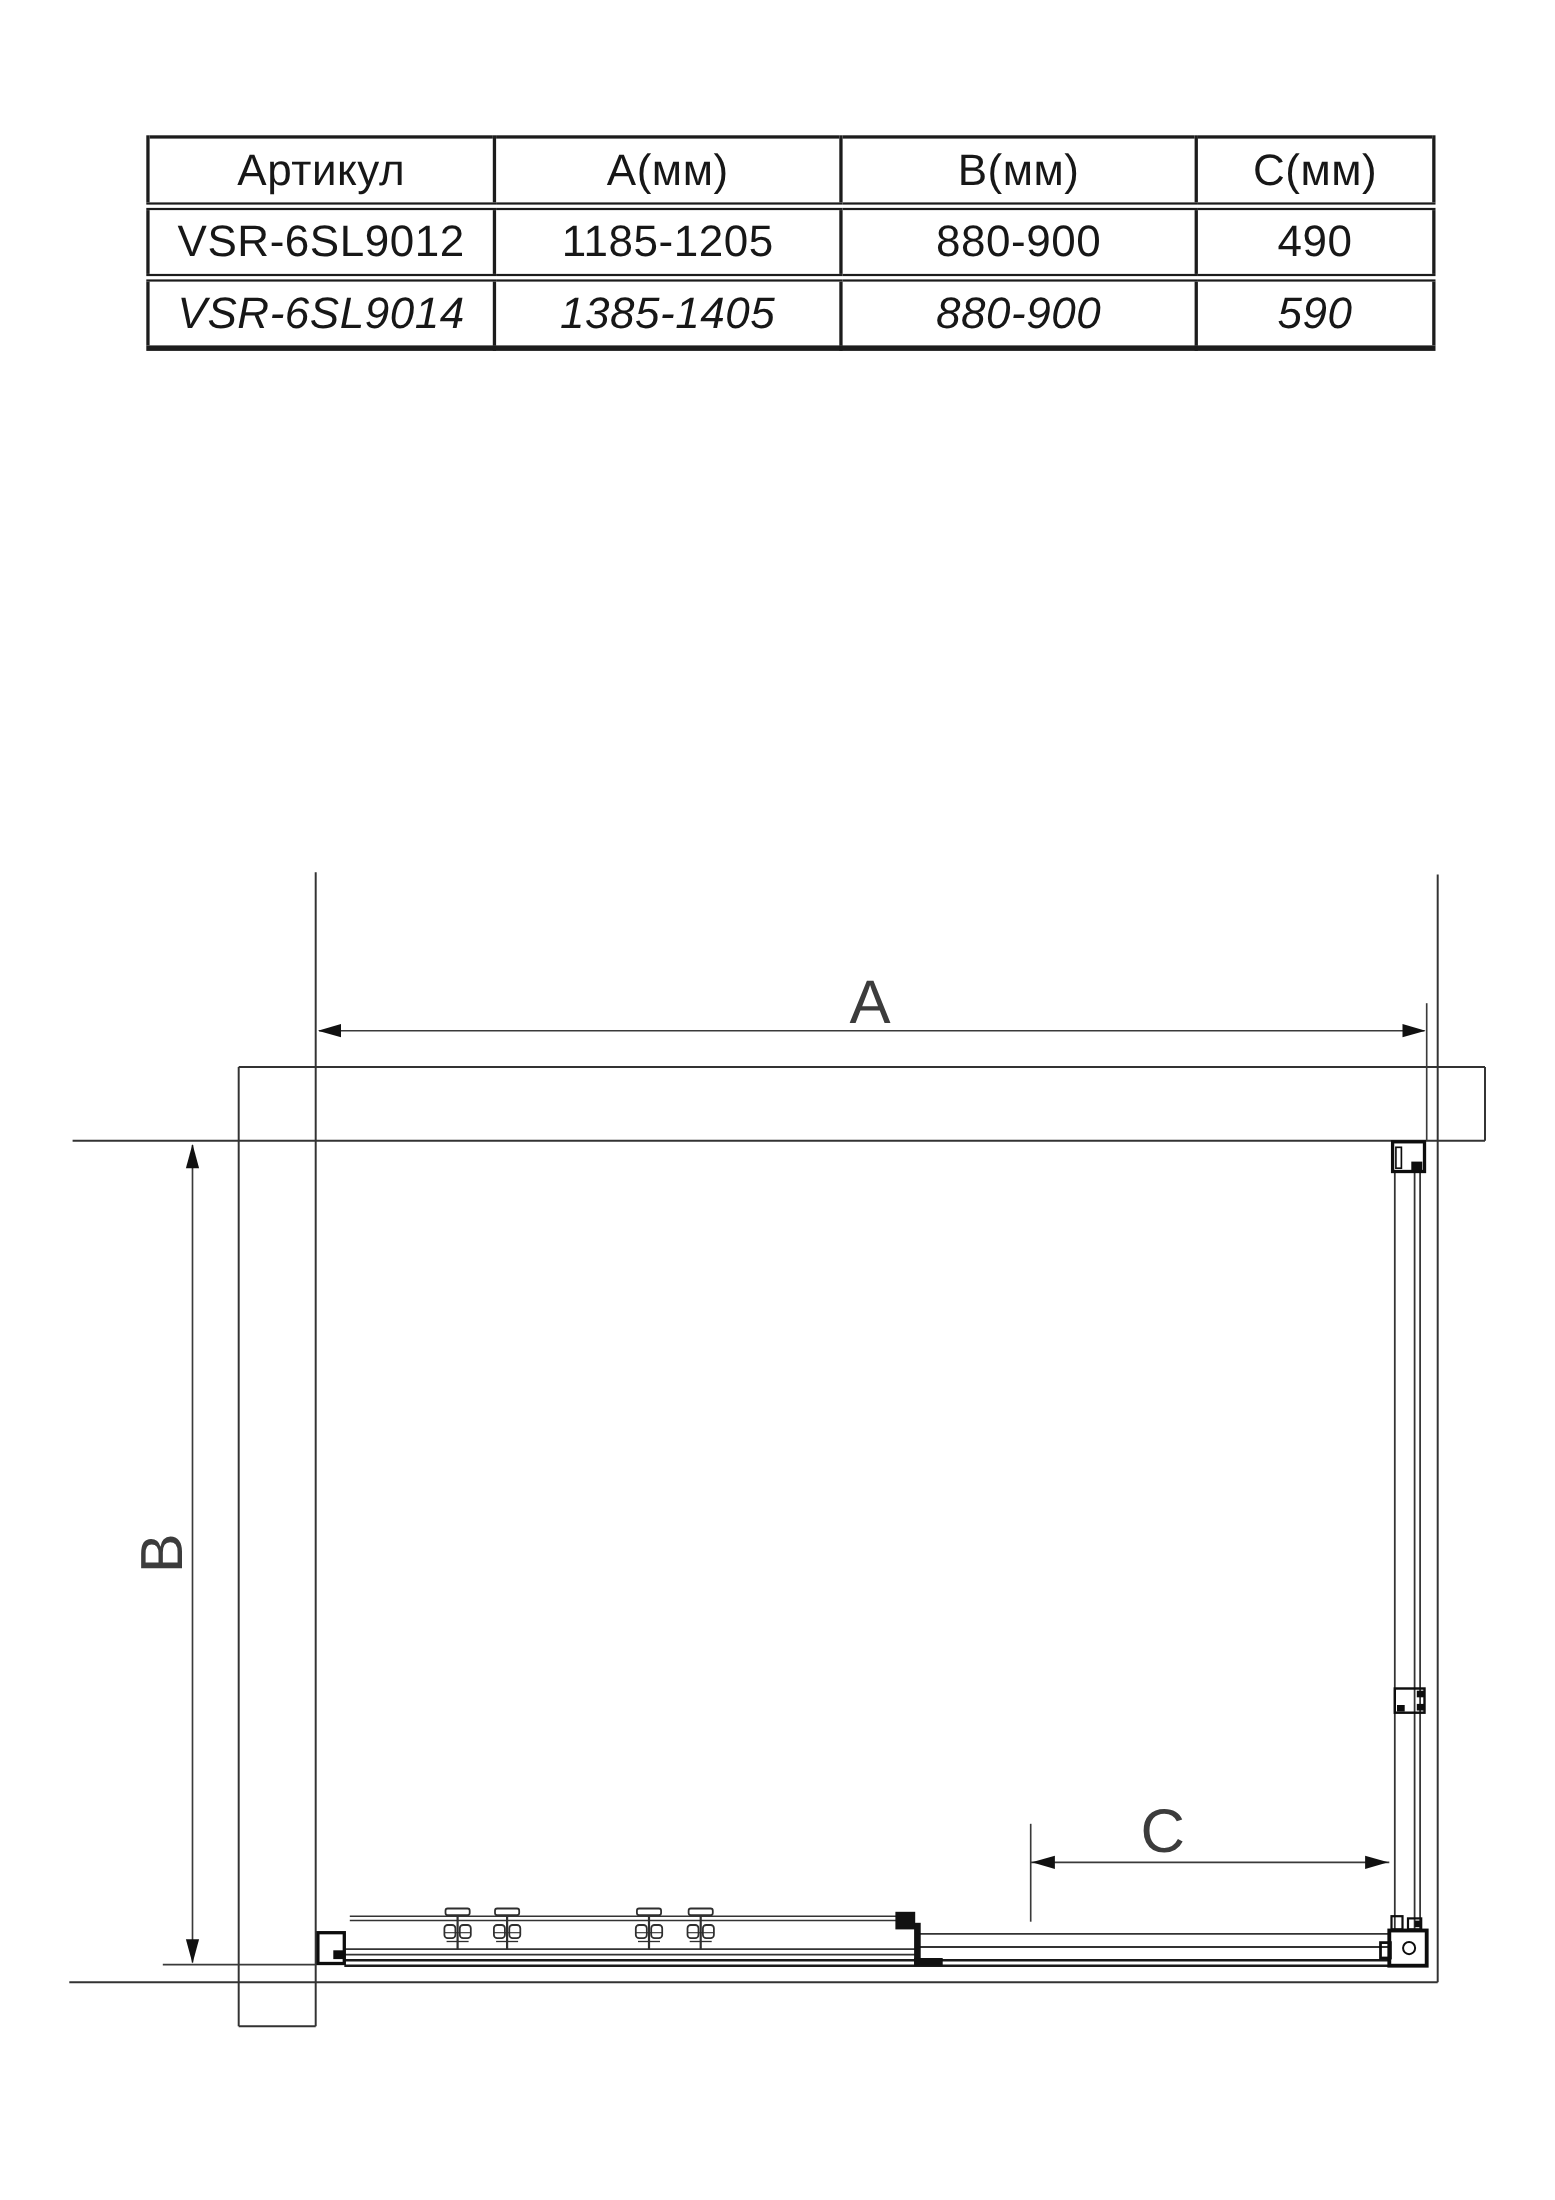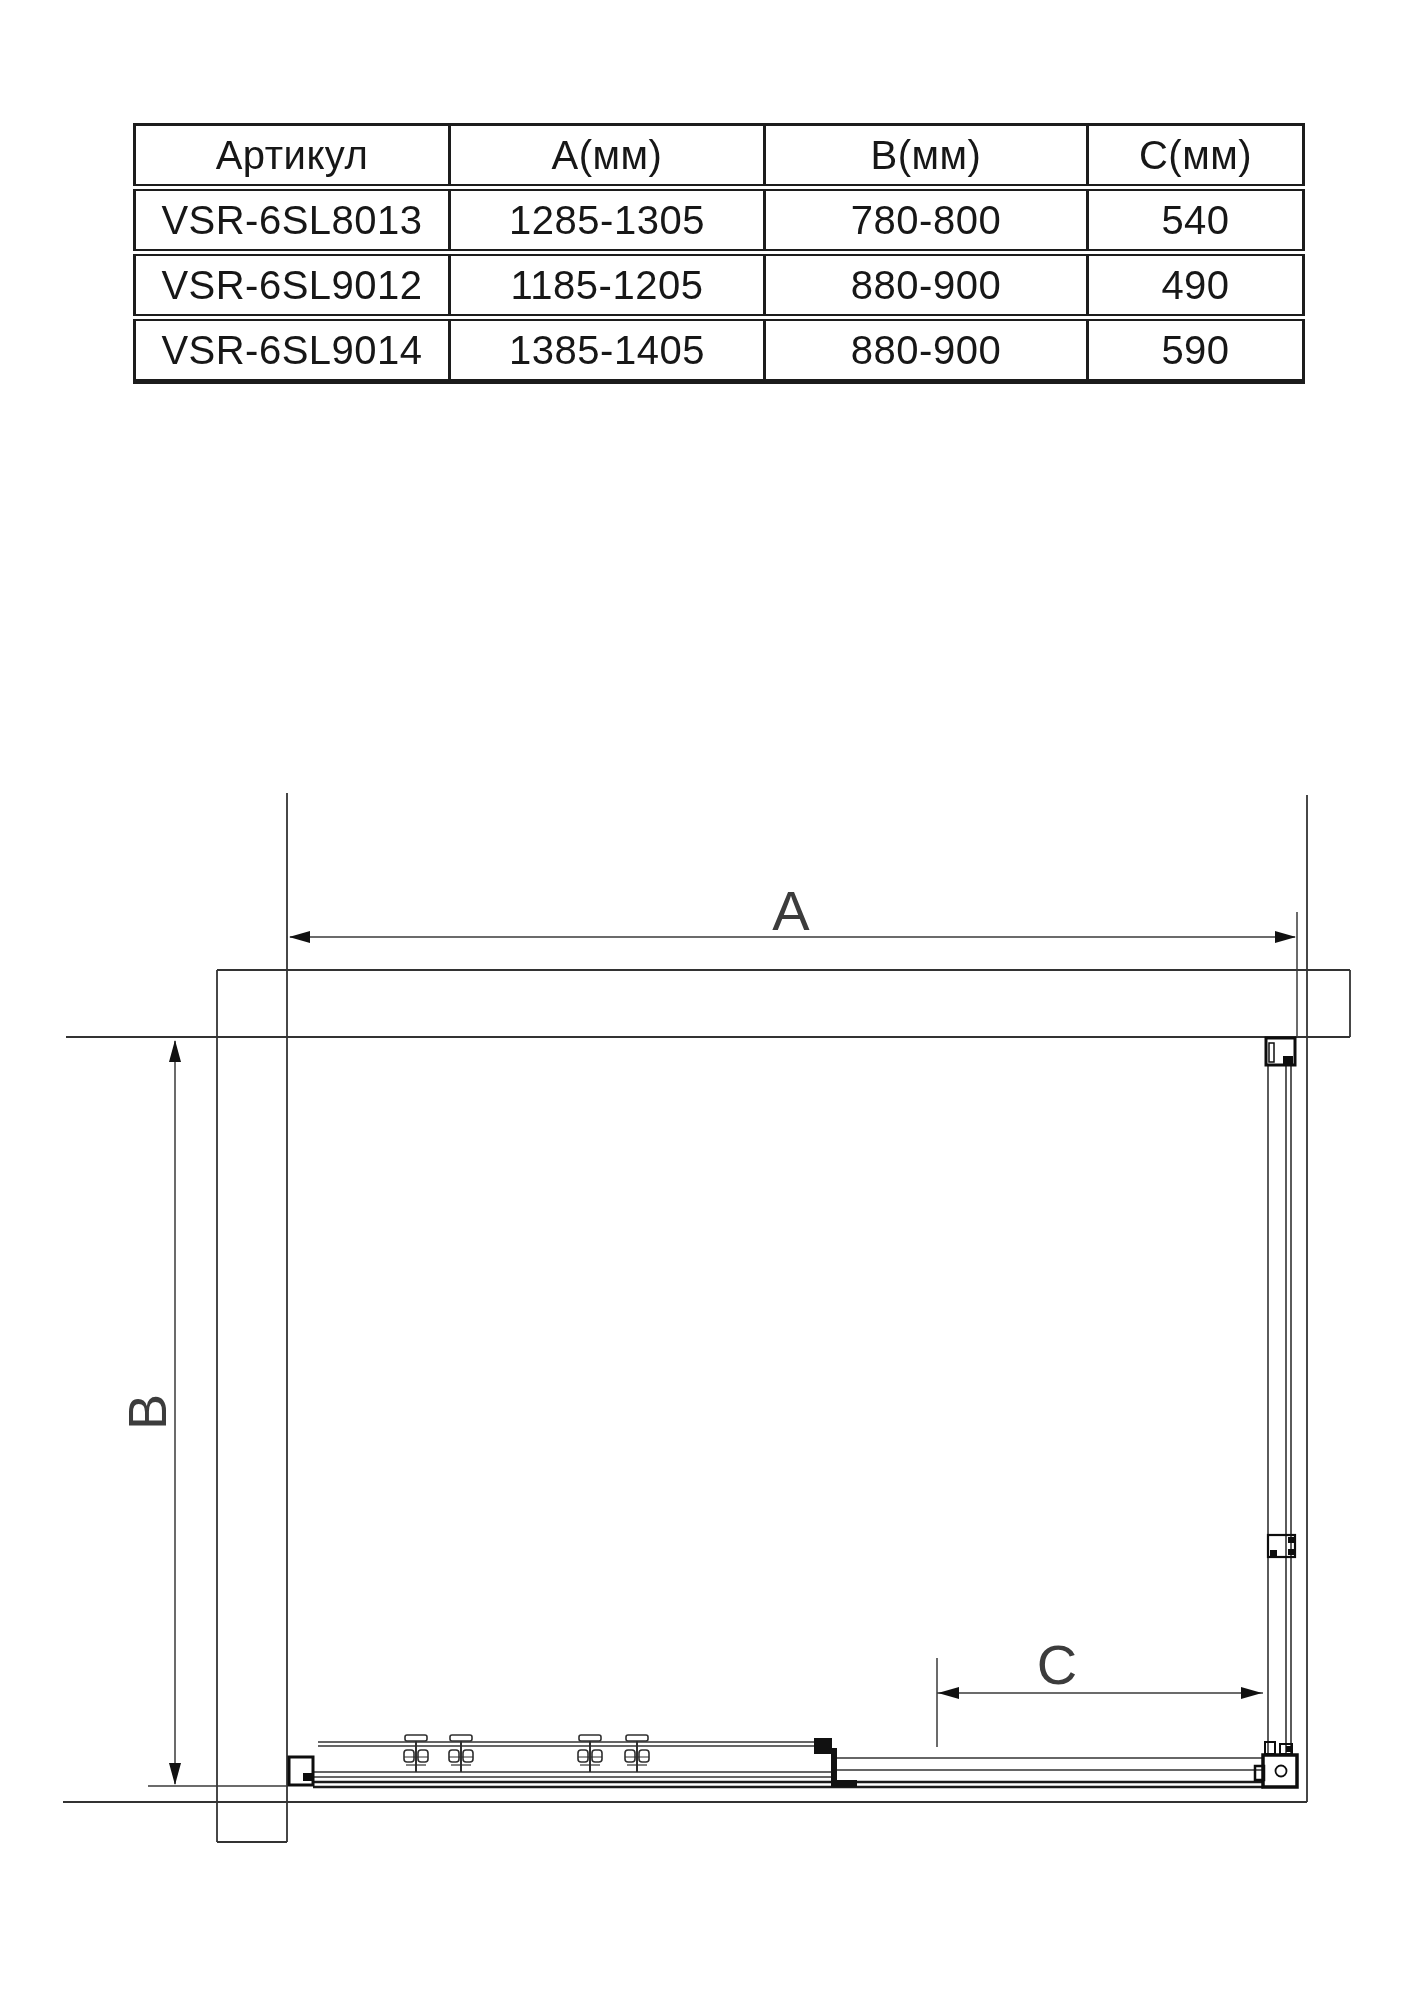--- a/index.html
+++ b/index.html
@@ -11,21 +11,21 @@
   table.spec td,table.spec th{
     border-left:3px solid #1c1c1c;
     border-right:3px solid #1c1c1c;
     border-bottom:7px double #1c1c1c;
     height:58px;
     text-align:center;vertical-align:middle;
     font-size:40px;font-weight:400;color:#171717;
     padding:0;letter-spacing:0.5px;white-space:nowrap;
   }
   table.spec{border-top:3px solid #1c1c1c;border-bottom:5px solid #1c1c1c;}
-  table.spec tr:last-child td{border-bottom:0;}
+  table.spec tr:last-child td{border-bottom:0;font-style:italic;}
 
   
   svg.drawing{position:absolute;left:0;top:0;}
   .dimlabel{font-family:"Liberation Sans",sans-serif;fill:#3c3c3c;}
 </style>
 </head>
 <body>
 
 <div class="spec-table-wrap">
   <table class="spec">
@@ -37,26 +37,20 @@
     </colgroup>
     <thead>
       <tr>
         <th>Артикул</th>
         <th>А(мм)</th>
         <th>В(мм)</th>
         <th>С(мм)</th>
       </tr>
     </thead>
     <tbody>
-        <tr>
-          <td>VSR-6SL8013</td>
-          <td>1285-1305</td>
-          <td>780-800</td>
-          <td>540</td>
-        </tr>
         <tr>
           <td>VSR-6SL9012</td>
           <td>1185-1205</td>
           <td>880-900</td>
           <td>490</td>
         </tr>
         <tr>
           <td>VSR-6SL9014</td>
           <td>1385-1405</td>
           <td>880-900</td>

